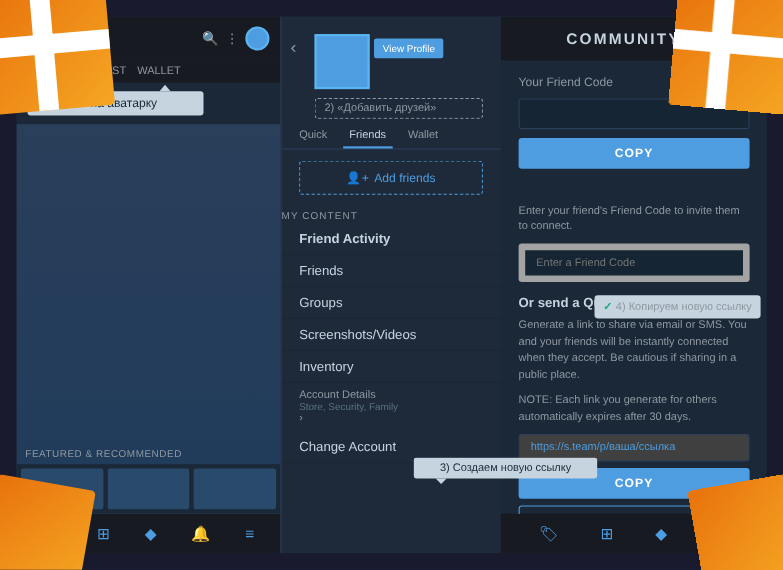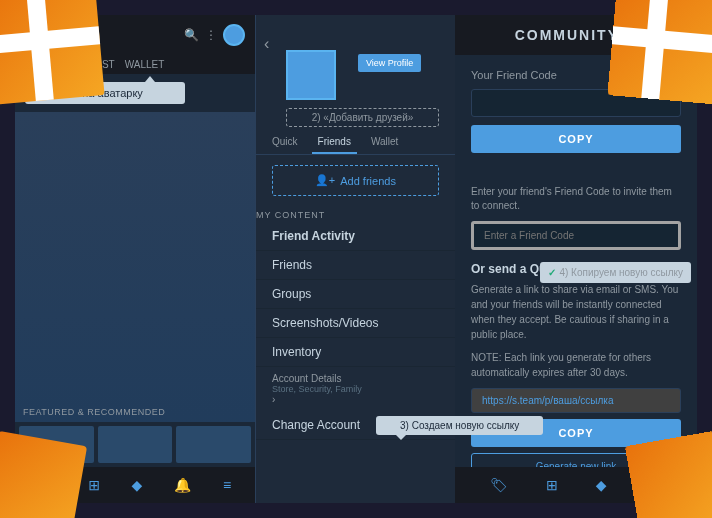--- a/index.html
+++ b/index.html
@@ -272,22 +272,21 @@
       color: #8f98a0;
       font-size: 16px;
       cursor: pointer;
       z-index: 2;
     }
 
     .profile-header {
       padding: 16px 16px 8px 30px;
       display: flex;
       align-items: flex-start;
-      gap: 22px;
-      margin-top: 19px;
+      gap: 4px;
     }
     .profile-avatar {
       width: 50px;
       height: 50px;
       background: #4d9de0;
       border: 2px solid #5ab4f0;
       flex-shrink: 0;
     }
     .view-profile-btn {
       background: #4d9de0;
@@ -301,21 +300,21 @@
     }
 
     .tooltip-add-friends {
       background: transparent;
       border: 1px dashed #8f98a0;
       color: #8f98a0;
       font-size: 10px;
       padding: 3px 8px;
       border-radius: 3px;
       margin: 0 16px 4px 30px;
-      text-align: center;
+      text-align: left;
     }
 
     .profile-tabs {
       display: flex;
       border-bottom: 1px solid #2a3f5a;
       padding: 0 10px;
       gap: 8px;
     }
     .profile-tab {
       color: #8f98a0;
@@ -471,21 +470,21 @@
     .invite-desc {
       color: #8f98a0;
       font-size: 10px;
       margin-bottom: 8px;
       line-height: 1.4;
       margin-top: 24px;
     }
 
     .friend-code-input {
       background: #152533;
-      border: 3px solid #a3a3a3;
+      border: 6px solid #a3a3a3;
       border-radius: 3px;
       padding: 6px 10px;
       width: 100%;
       color: #8f98a0;
       font-size: 10px;
       margin-bottom: 12px;
     }
 
     .quick-invite-title {
       color: #c6d4df;

